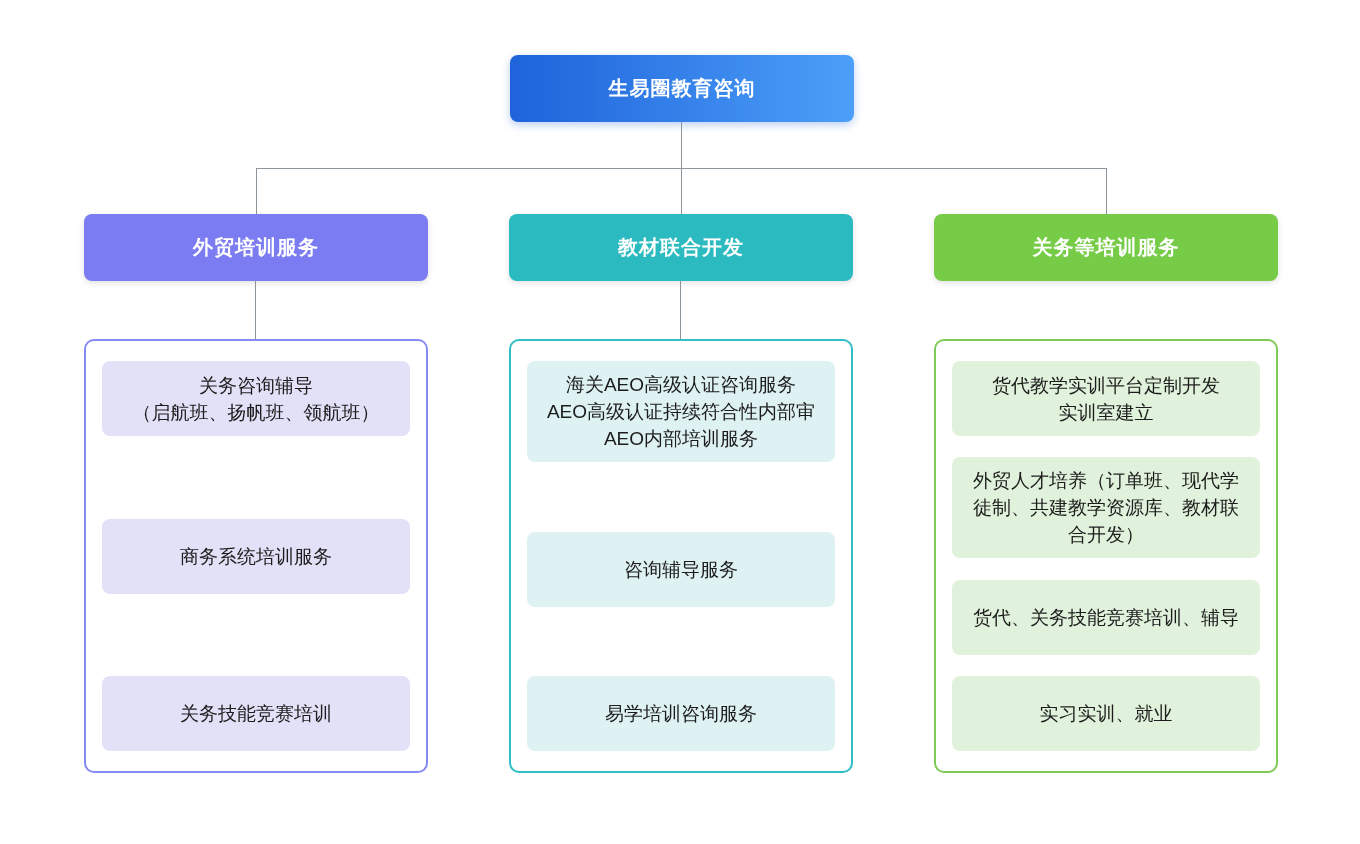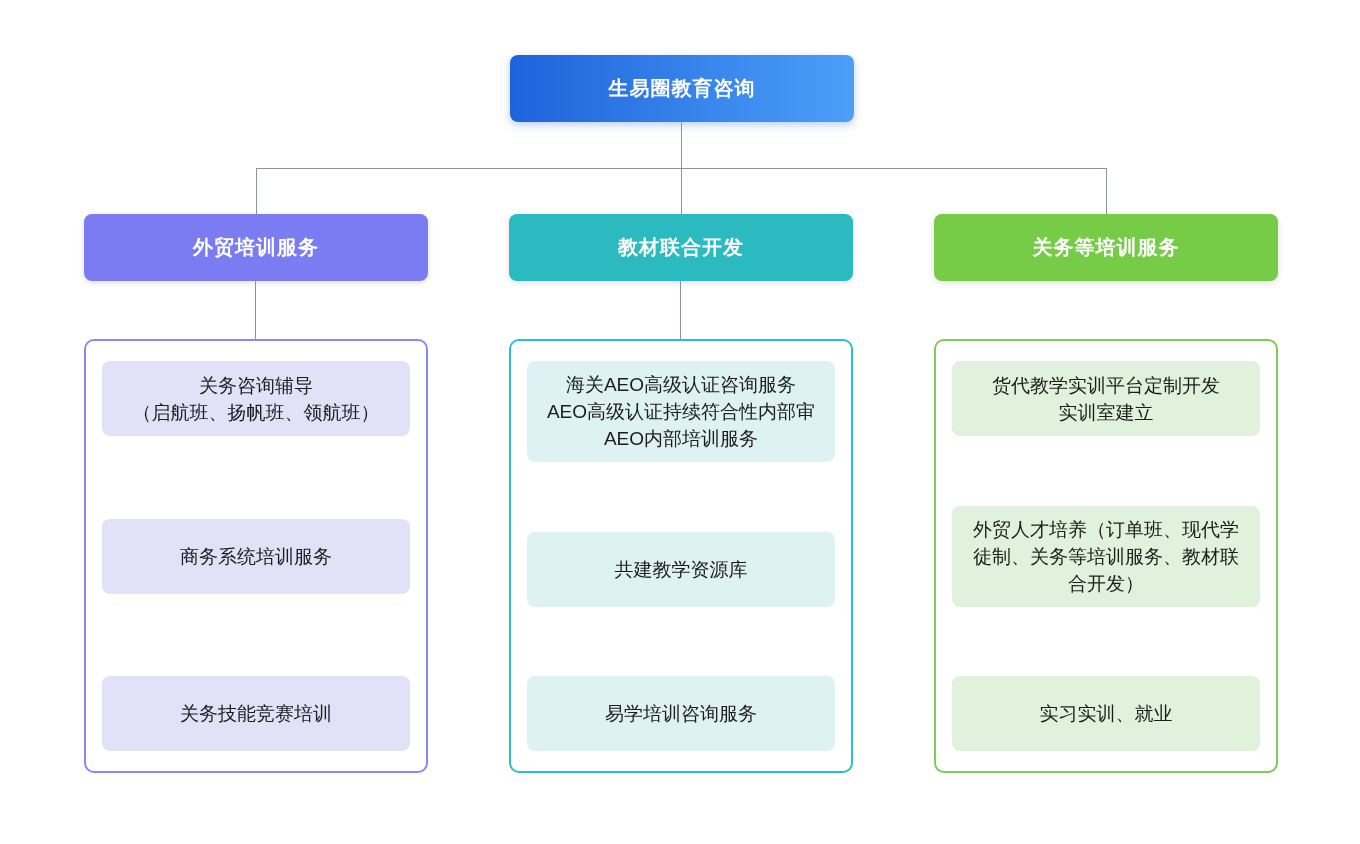--- a/index.html
+++ b/index.html
@@ -83,30 +83,31 @@
 
   <div class="branch b1" style="--hdr: #2ababf; --brd: #2cbfc5; --bg: #def1f3;">
     <div class="branch-header">
       <span>教材联合开发</span>
     </div>
     <div class="drop conn v" style="background: rgb(141, 149, 156);"></div>
     <div class="branch-container">
       <div class="service-item">海关AEO高级认证咨询服务
 AEO高级认证持续符合性内部审
 AEO内部培训服务</div>
-      <div class="service-item">共建教学资源库</div>
+      <div class="service-item">咨询辅导服务</div>
       <div class="service-item">易学培训咨询服务</div>
     </div>
   </div>
 
   <div class="branch b2" style="--hdr: #76cb47; --brd: #7ecb58; --bg: #e0f2db;">
     <div class="branch-header">
       <span>关务等培训服务</span>
     </div>
     <div class="branch-container">
       <div class="service-item">货代教学实训平台定制开发
 实训室建立</div>
-      <div class="service-item">外贸人才培养（订单班、现代学徒制、关务等培训服务、教材联合开发）</div>
+      <div class="service-item">外贸人才培养（订单班、现代学徒制、共建教学资源库、教材联合开发）</div>
+      <div class="service-item">货代、关务技能竞赛培训、辅导</div>
       <div class="service-item">实习实训、就业</div>
     </div>
   </div>
 
 </div>
 
 </body></html>

